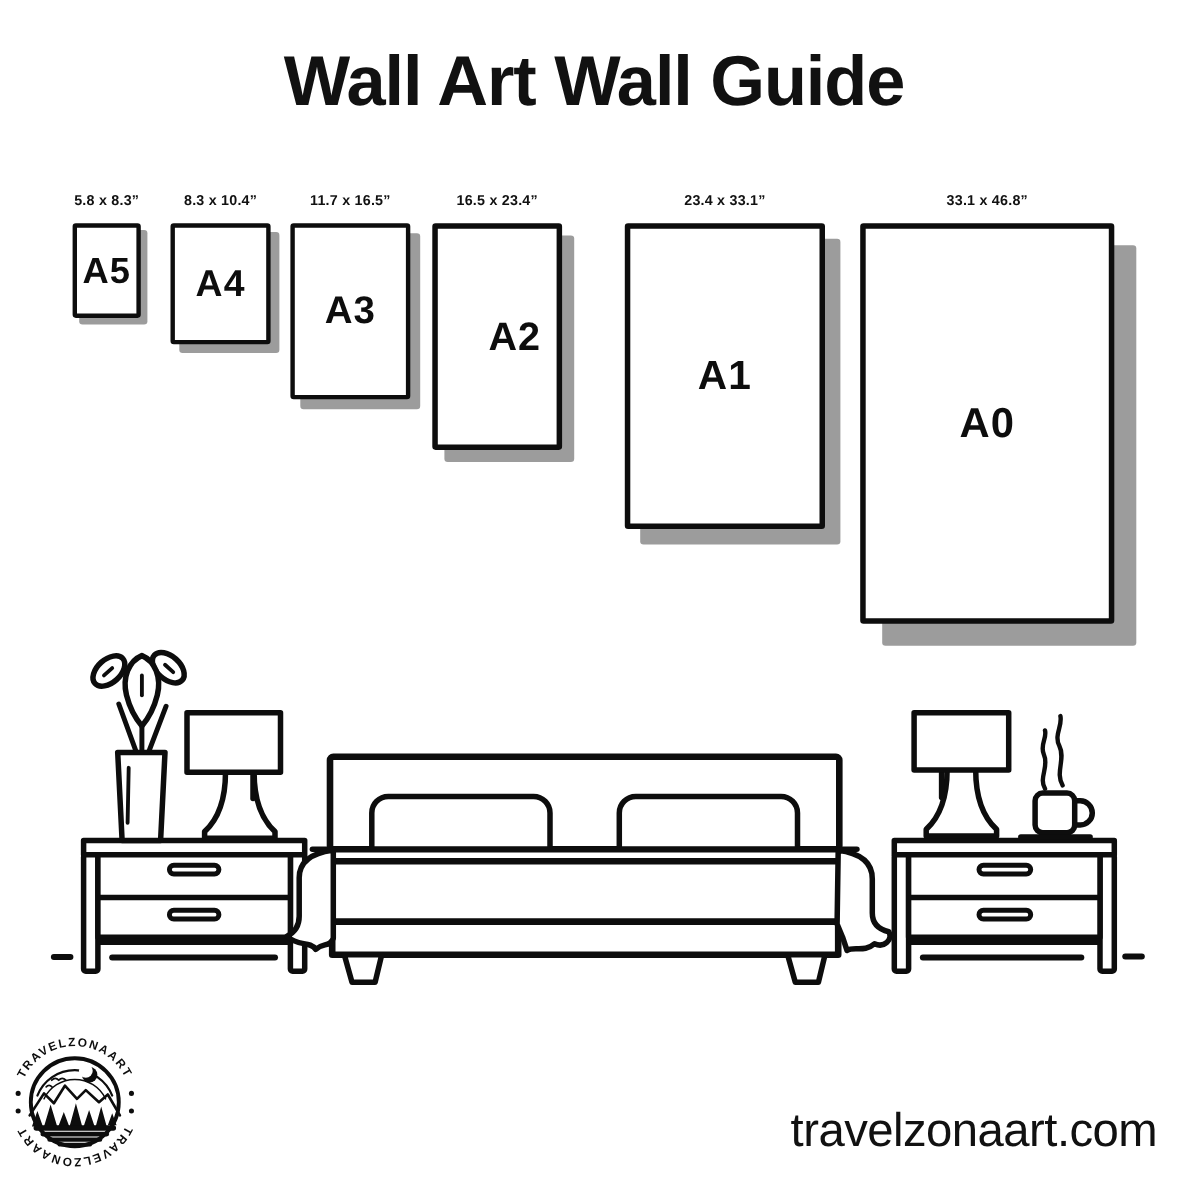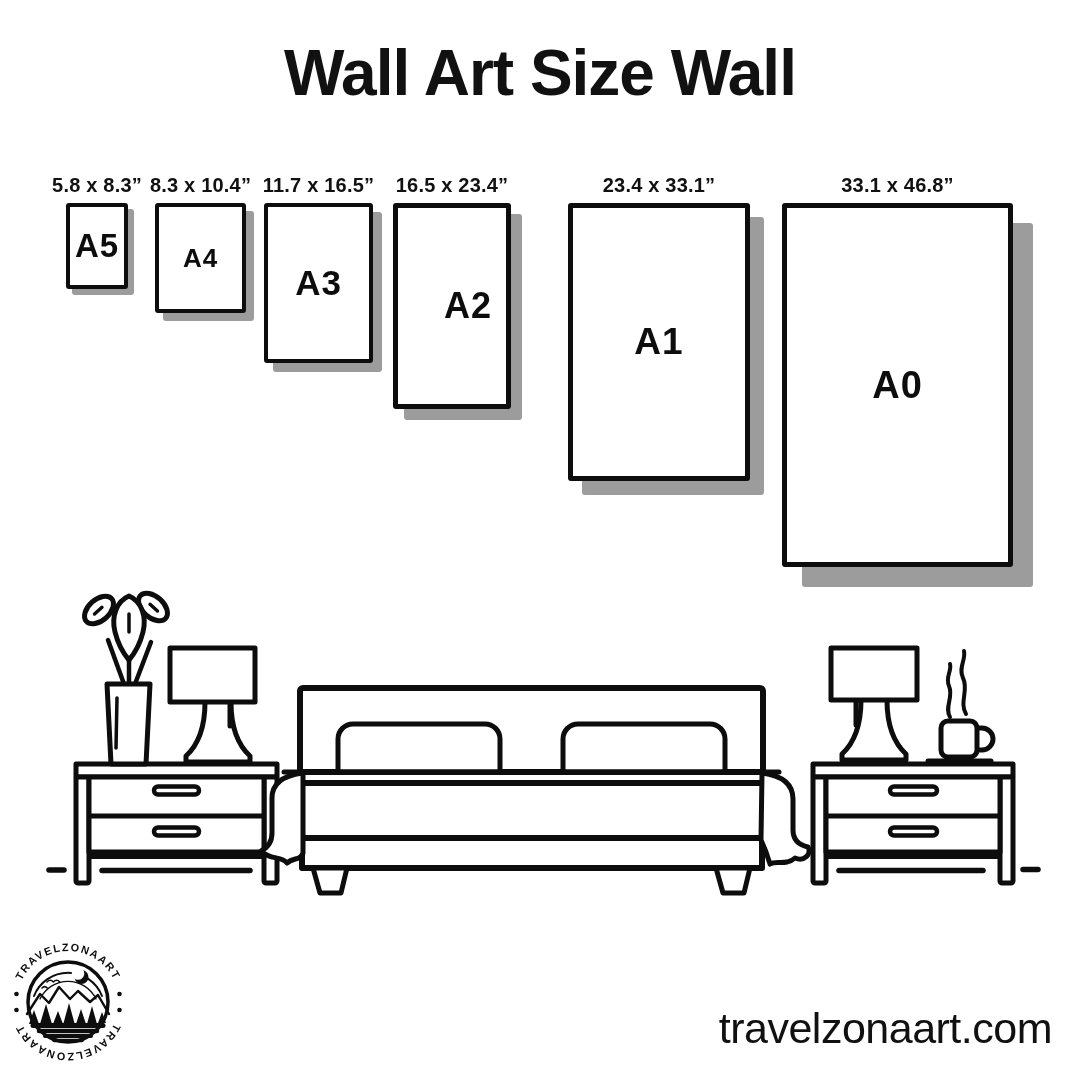--- a/index.html
+++ b/index.html
@@ -13,29 +13,29 @@
   }
   
   .frame{position:absolute;top:203px;}
   .frame-box{
     position:absolute;left:0;top:0;width:100%;height:100%;box-sizing:border-box;
     background:#ffffff;border:4px solid #0d0d0d;border-radius:3px;
     display:flex;align-items:center;justify-content:center;
   }
   .dim-label{
     position:absolute;top:-29px;left:50%;transform:translateX(-50%);
-    font-size:20px;font-weight:bold;white-space:nowrap;letter-spacing:.2px;color:#111;
+    font-size:13px;font-weight:bold;white-space:nowrap;letter-spacing:.2px;color:#111;
   }
   .size-letter{font-weight:bold;color:#0d0d0d;letter-spacing:1px;}
   .frame-a5{left:66px;width:62px;height:86px;}
   .frame-a5 .frame-box{box-shadow:6px 6px 0 0 #9c9c9c;}
   .frame-a5 .size-letter{font-size:33px;}
   .frame-a4{left:155px;width:91px;height:110px;}
   .frame-a4 .frame-box{box-shadow:8px 8px 0 0 #9c9c9c;}
-  .frame-a4 .size-letter{font-size:26px;}
+  .frame-a4 .size-letter{font-size:34px;}
   .frame-a3{left:264px;width:109px;height:160px;}
   .frame-a3 .frame-box{box-shadow:9px 9px 0 0 #9c9c9c;}
   .frame-a3 .size-letter{font-size:35px;}
   .frame-a2{left:393px;width:118px;height:206px;}
   .frame-a2 .frame-box{border-width:5px;box-shadow:11px 11px 0 0 #9c9c9c;padding-left:32px;}
   .frame-a2 .size-letter{font-size:36px;}
   .frame-a1{left:568px;width:182px;height:278px;}
   .frame-a1 .frame-box{border-width:5px;box-shadow:14px 14px 0 0 #9c9c9c;}
   .frame-a1 .size-letter{font-size:37px;text-align:center;}
   .frame-a0{left:782px;width:231px;height:364px;border-radius:11px;}
@@ -48,21 +48,21 @@
   .website{
     position:absolute;top:1004px;right:28px;
     font-size:43px;font-weight:normal;letter-spacing:-0.5px;color:#111;
   }
 </style>
 </head>
 <body>
 
 <div class="canvas">
 
-  <div class="title">Wall Art Size Wall</div>
+  <div class="title">Wall Art Wall Guide</div>
 
   <div class="frame frame-a5">
     <div class="dim-label">5.8 x 8.3”</div>
     <div class="frame-box">
       <span class="size-letter">A5</span>
     </div>
   </div>
   <div class="frame frame-a4">
     <div class="dim-label">8.3 x 10.4”</div>
     <div class="frame-box">

